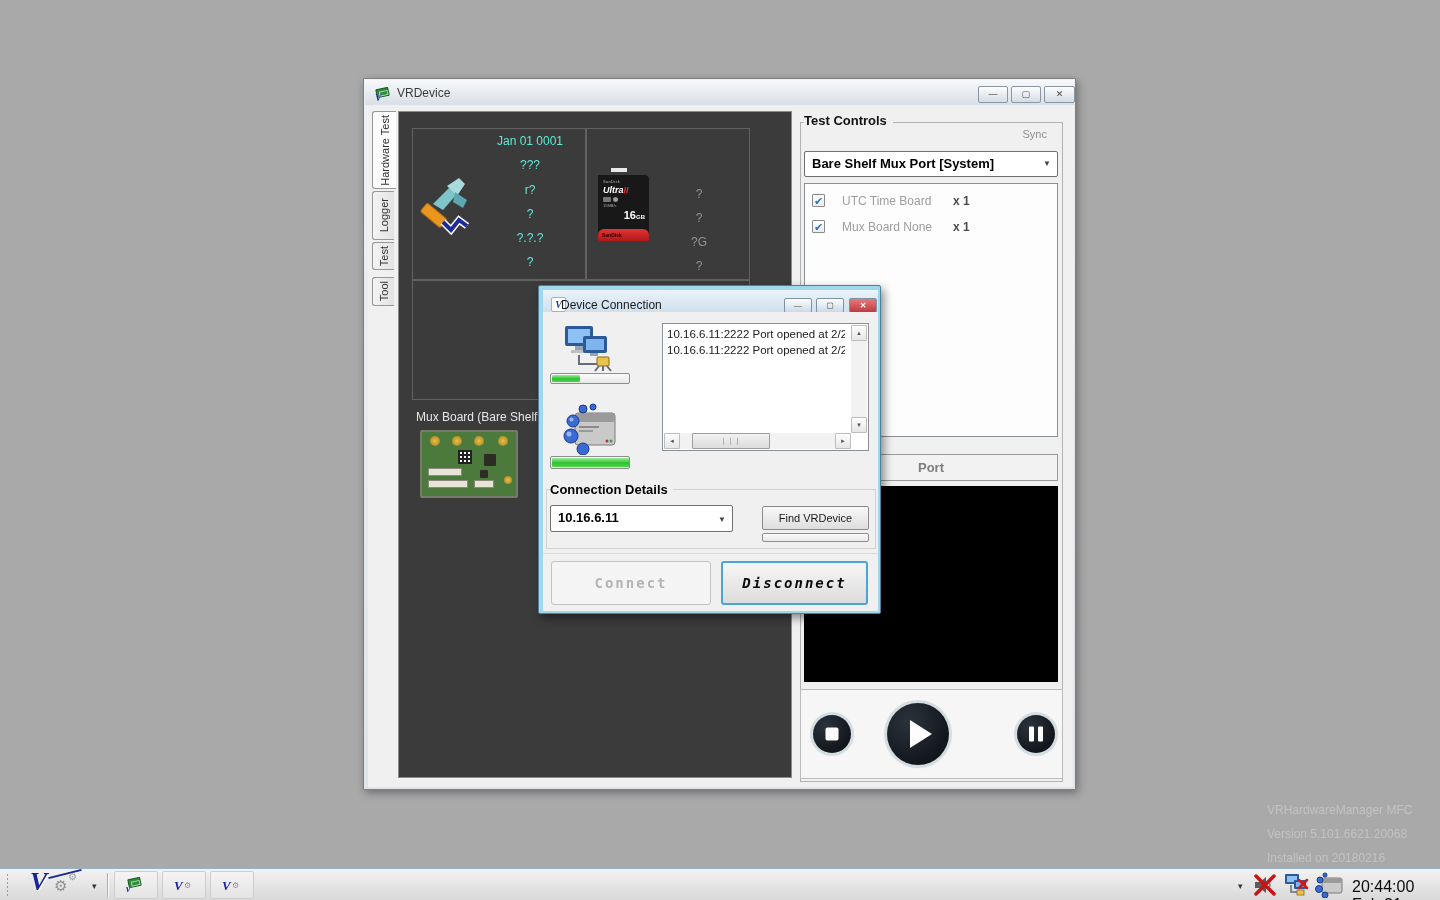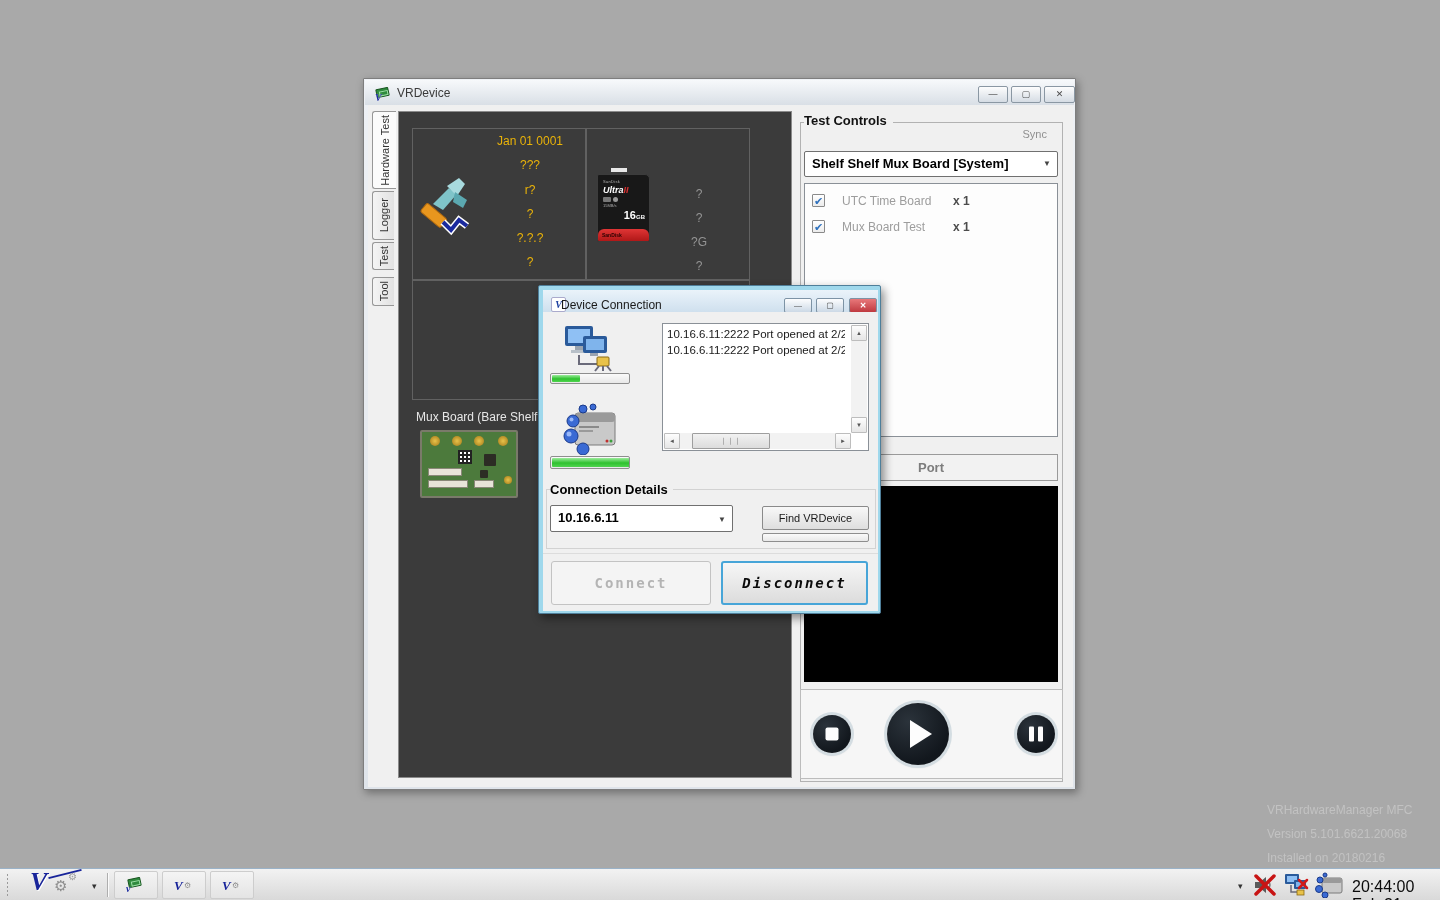--- a/index.html
+++ b/index.html
@@ -28,21 +28,21 @@
   
   .vtab { position:absolute; left:8px; width:22px; background:linear-gradient(90deg,#f4f4f4,#e2e2e2);
     border:1px solid #979797; border-right:none; border-radius:3px 0 0 3px;
     display:flex; align-items:center; justify-content:center; }
   .vtab span { writing-mode:vertical-rl; transform:rotate(180deg); font-size:11px; color:#333; white-space:nowrap; }
   .vtab.active { background:#fbfbfb; width:24px; z-index:2; }
 
   
   .darkpanel { position:absolute; left:34px; top:32px; width:394px; height:667px; background:#3b3b3b; border:1px solid #8a8a8a; }
   .dbox { position:absolute; border:1px solid #616161; }
-  .dp-line { position:absolute; width:142px; text-align:center; color:#eab308; font-size:12px; }
+  .dp-line { position:absolute; width:142px; text-align:center; color:#5eead4; font-size:12px; }
   .qline { position:absolute; width:40px; text-align:center; color:#949494; font-size:12px; }
 
   
   .hammer { position:absolute; left:20px; top:64px; width:58px; height:62px; }
 
   
   .sdnotch { position:absolute; left:212px; top:56px; width:16px; height:4px; background:#e8e8e8; }
   .sdcard { position:absolute; left:198px; top:62px; width:53px; height:68px; background:#181818;
     border:1px solid #3c3c3c; border-radius:2px 5px 2px 2px; padding:4px 4px 0 5px; overflow:hidden; }
   .sd-brand { font-size:4px; color:#b5b5b5; letter-spacing:.3px; }
@@ -246,33 +246,33 @@
         <div class="dark" style="left:58px;top:38px;width:8px;height:8px"></div>
         <div class="gold" style="left:82px;top:44px;width:8px;height:8px"></div>
       </div>
     </div>
 
     <div class="groupbox" style="left:436px;top:43px;width:263px;height:660px"></div>
     <div class="gb-label" style="left:440px;top:34px">Test Controls</div>
     <div class="sync" style="right:28px;top:49px">Sync</div>
 
     <div class="combo" style="left:440px;top:72px;width:254px;height:26px">
-      <span>Shelf Shelf Mux Board [System]</span>
+      <span>Bare Shelf Mux Port [System]</span>
       <span class="arrow">▼</span>
     </div>
 
     <div class="testlist" style="left:440px;top:104px;width:254px;height:254px">
       <div class="trow" style="top:6px">
         <div class="cbx">✔</div>
         <div class="tname">UTC Time Board</div>
         <div class="tcount">x 1</div>
       </div>
       <div class="trow" style="top:32px">
         <div class="cbx">✔</div>
-        <div class="tname">Mux Board Test</div>
+        <div class="tname">Mux Board None</div>
         <div class="tcount">x 1</div>
       </div>
     </div>
 
     <div class="nonebar" style="left:440px;top:375px;width:254px;height:27px">Port</div>
     <div class="blackbox" style="left:440px;top:407px;width:254px;height:196px"></div>
 
     <div class="mediapanel" style="left:436px;top:610px;width:263px;height:90px">
       <div class="mbtn" style="left:12px;top:25px;width:38px;height:38px">
         <div class="sq"></div>

